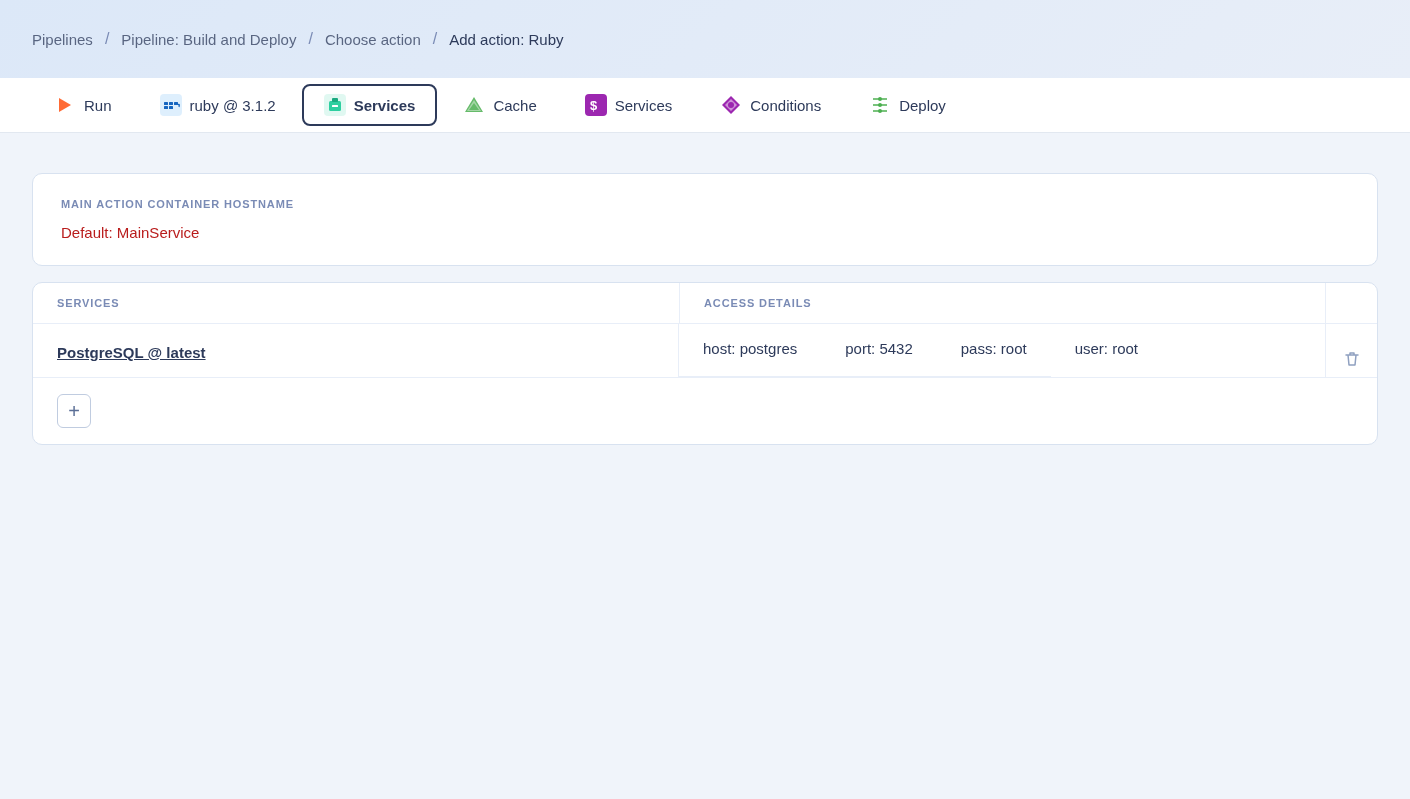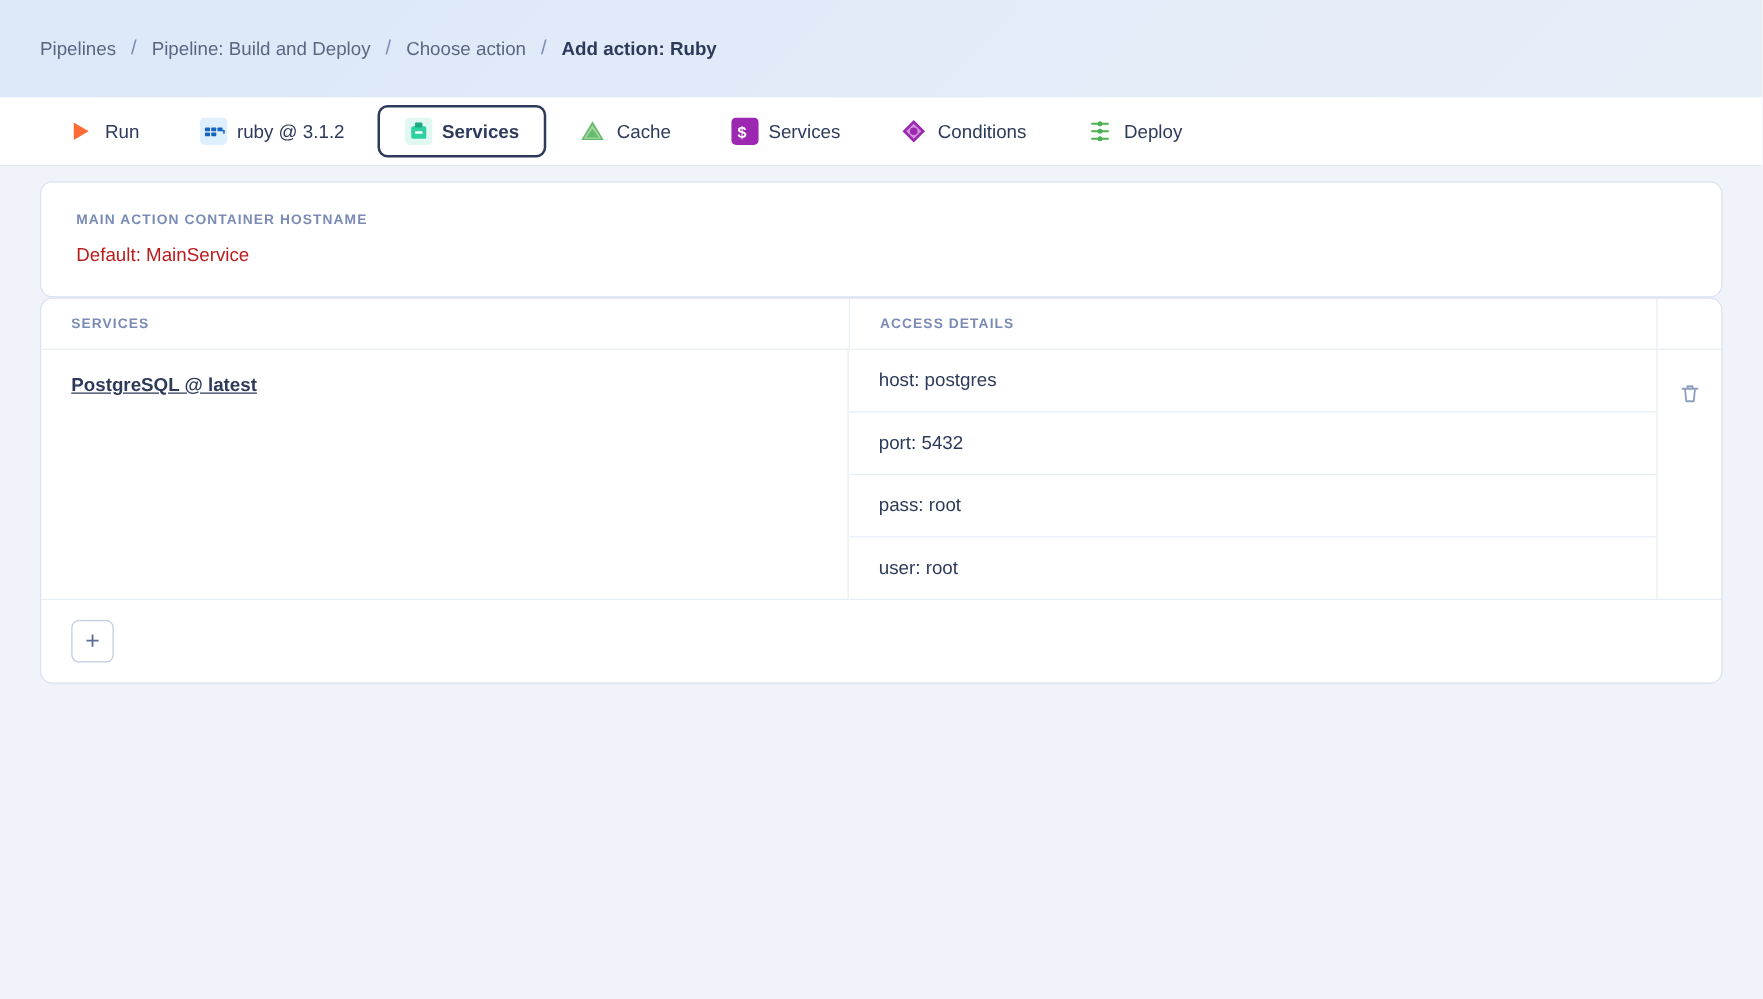--- a/index.html
+++ b/index.html
@@ -20,21 +20,21 @@
       color: #2d3a5a;
       text-decoration: none;
       opacity: 0.75;
     }
     .breadcrumb-bar .separator {
       color: #7a8bb5;
       font-size: 16px;
       margin: 0 2px;
     }
     .breadcrumb-bar .current {
-      font-weight: 700;
+      font-weight: 400;
       opacity: 1;
     }
 
     
     .tabs-container {
       background: #fff;
       padding: 0 32px;
       display: flex;
       align-items: center;
       gap: 4px;
@@ -64,23 +64,24 @@
       width: 22px;
       height: 22px;
       display: flex;
       align-items: center;
       justify-content: center;
       font-size: 16px;
     }
 
     
     .main-content {
-      padding: 12px 32px;
+      padding: 40px 32px;
       display: flex;
       flex-direction: column;
+      gap: 16px;
     }
 
     
     .card {
       background: #fff;
       border: 1px solid #d8e2f0;
       border-radius: 10px;
       overflow: hidden;
     }
 
@@ -130,21 +131,21 @@
       font-size: 15px;
       font-weight: 600;
       color: #2d3a5a;
       text-decoration: underline;
       cursor: pointer;
       text-align: right;
     }
 
     .access-details-col {
       display: flex;
-      flex-direction: column;
+      flex-direction: row;
     }
     .access-row {
       padding: 16px 24px;
       font-size: 15px;
       color: #2d3a5a;
       border-bottom: 1px solid #e8eef8;
     }
     .access-row:last-child { border-bottom: none; }
 
     .actions-col {

